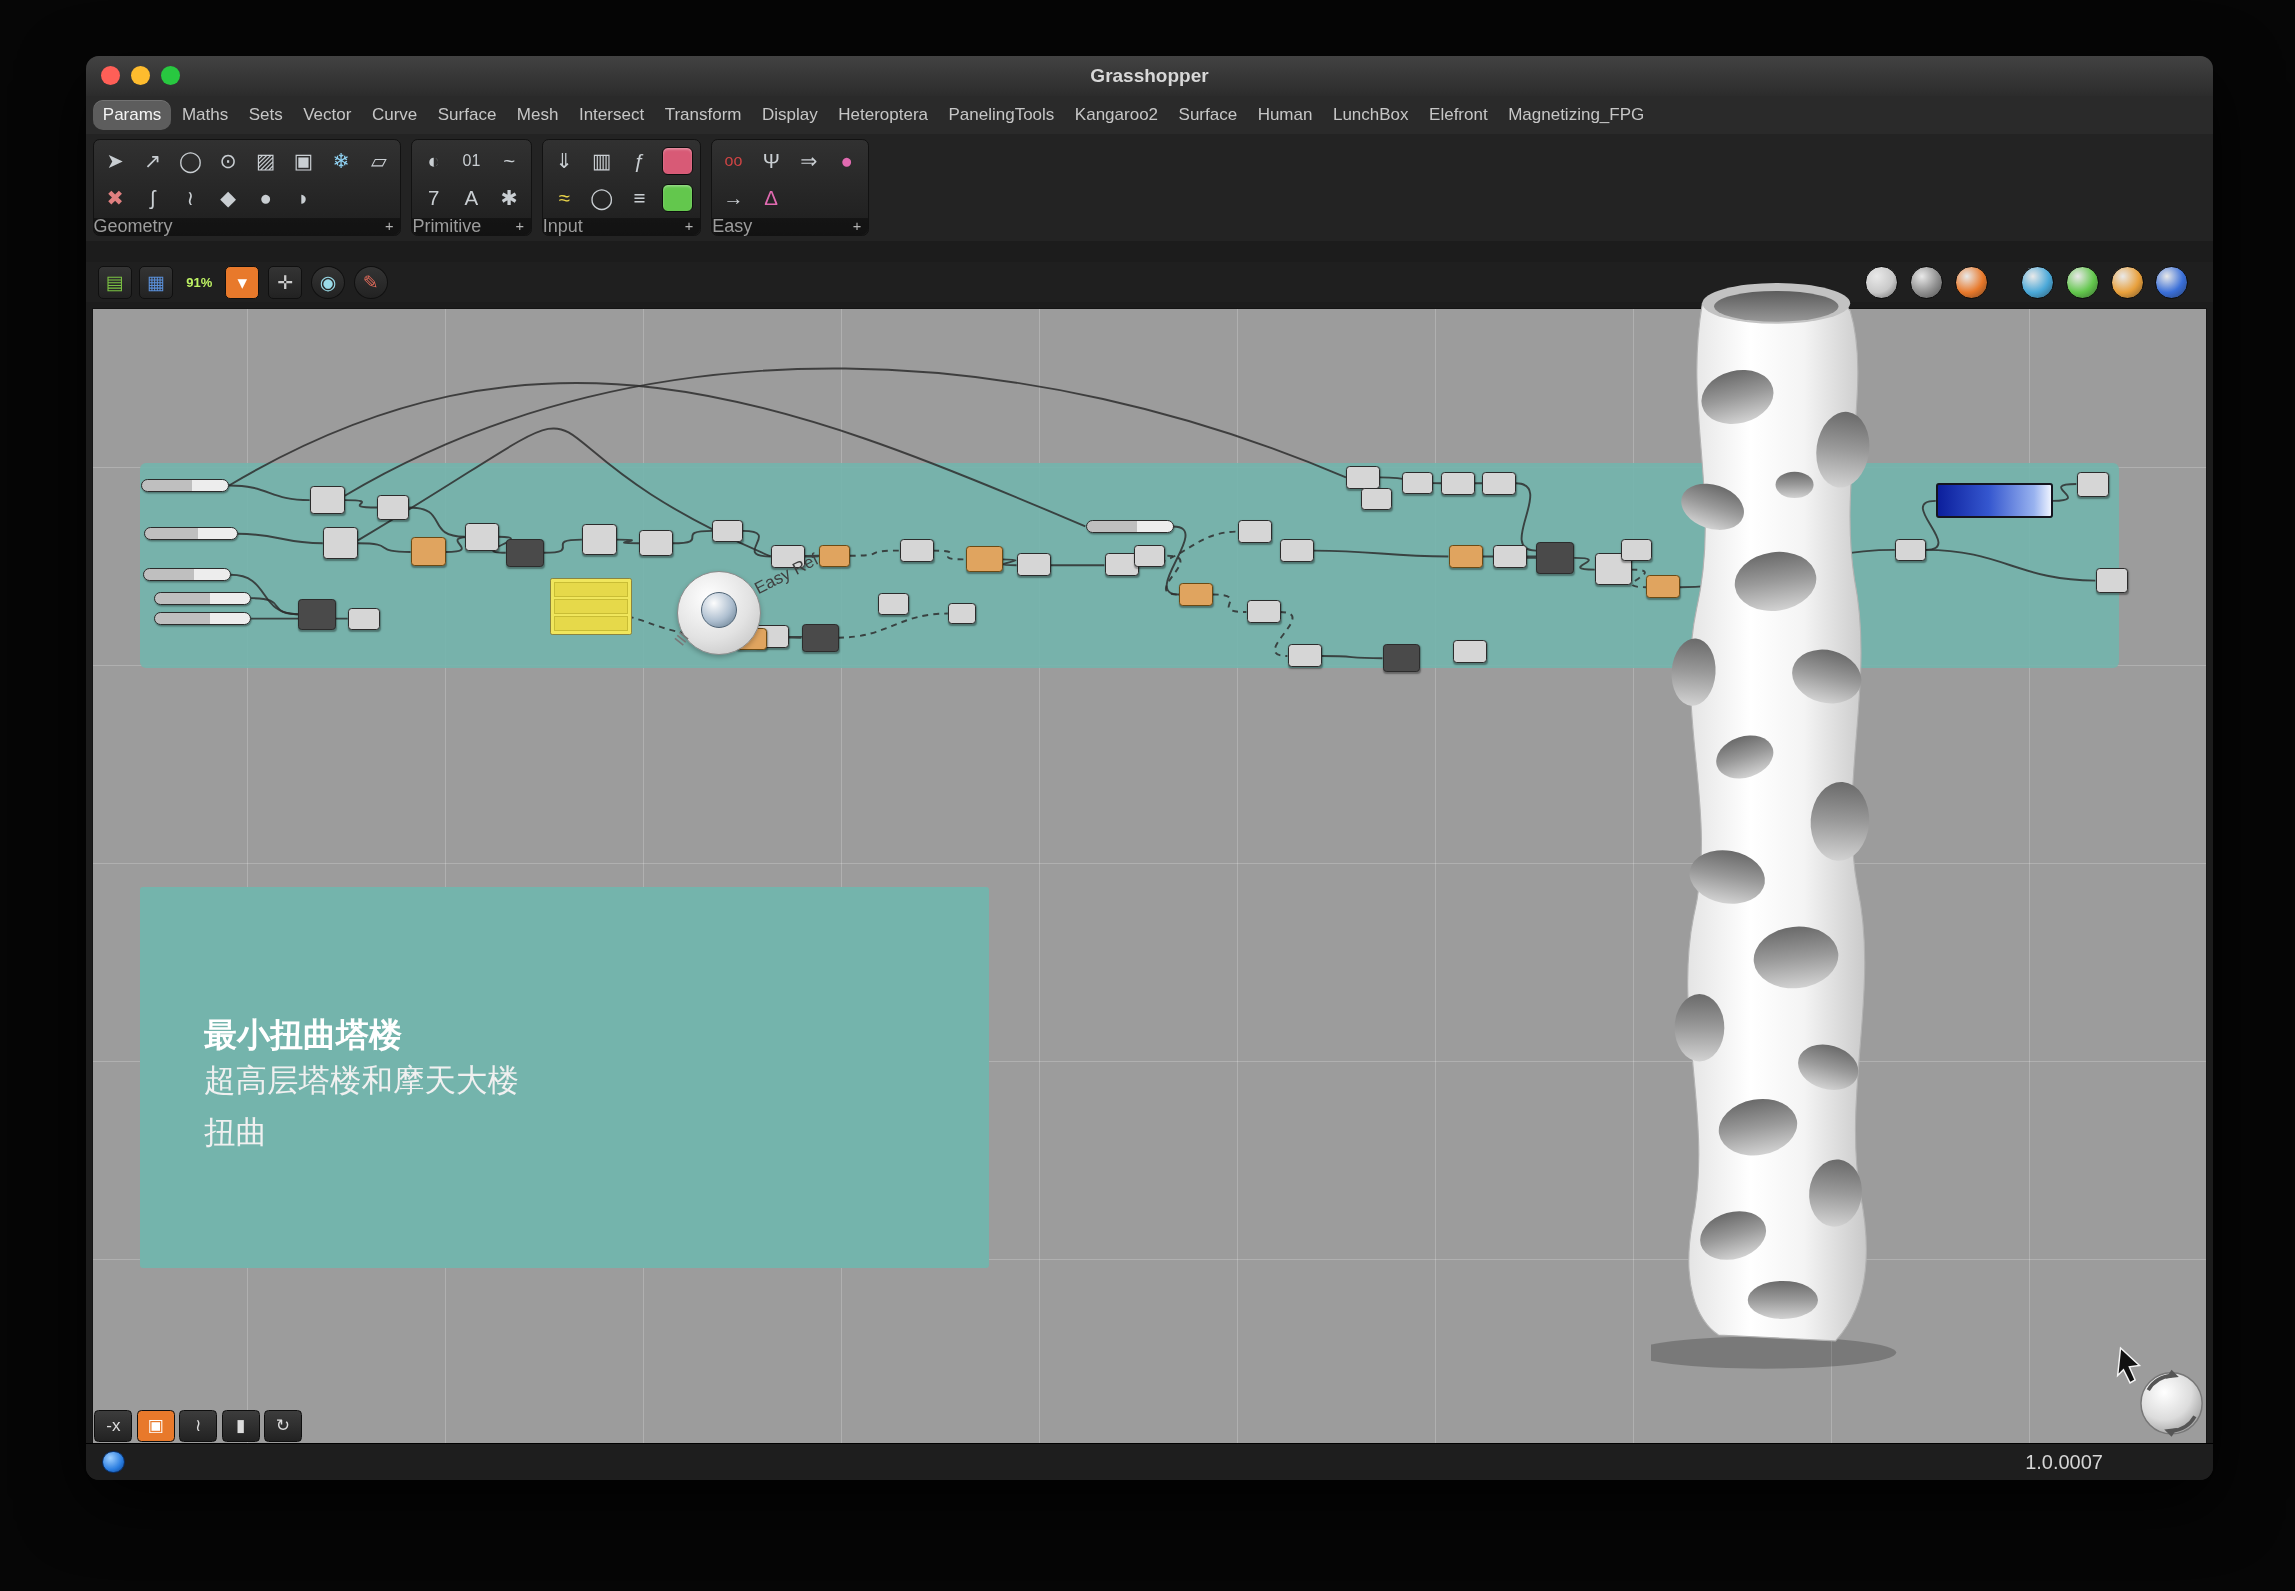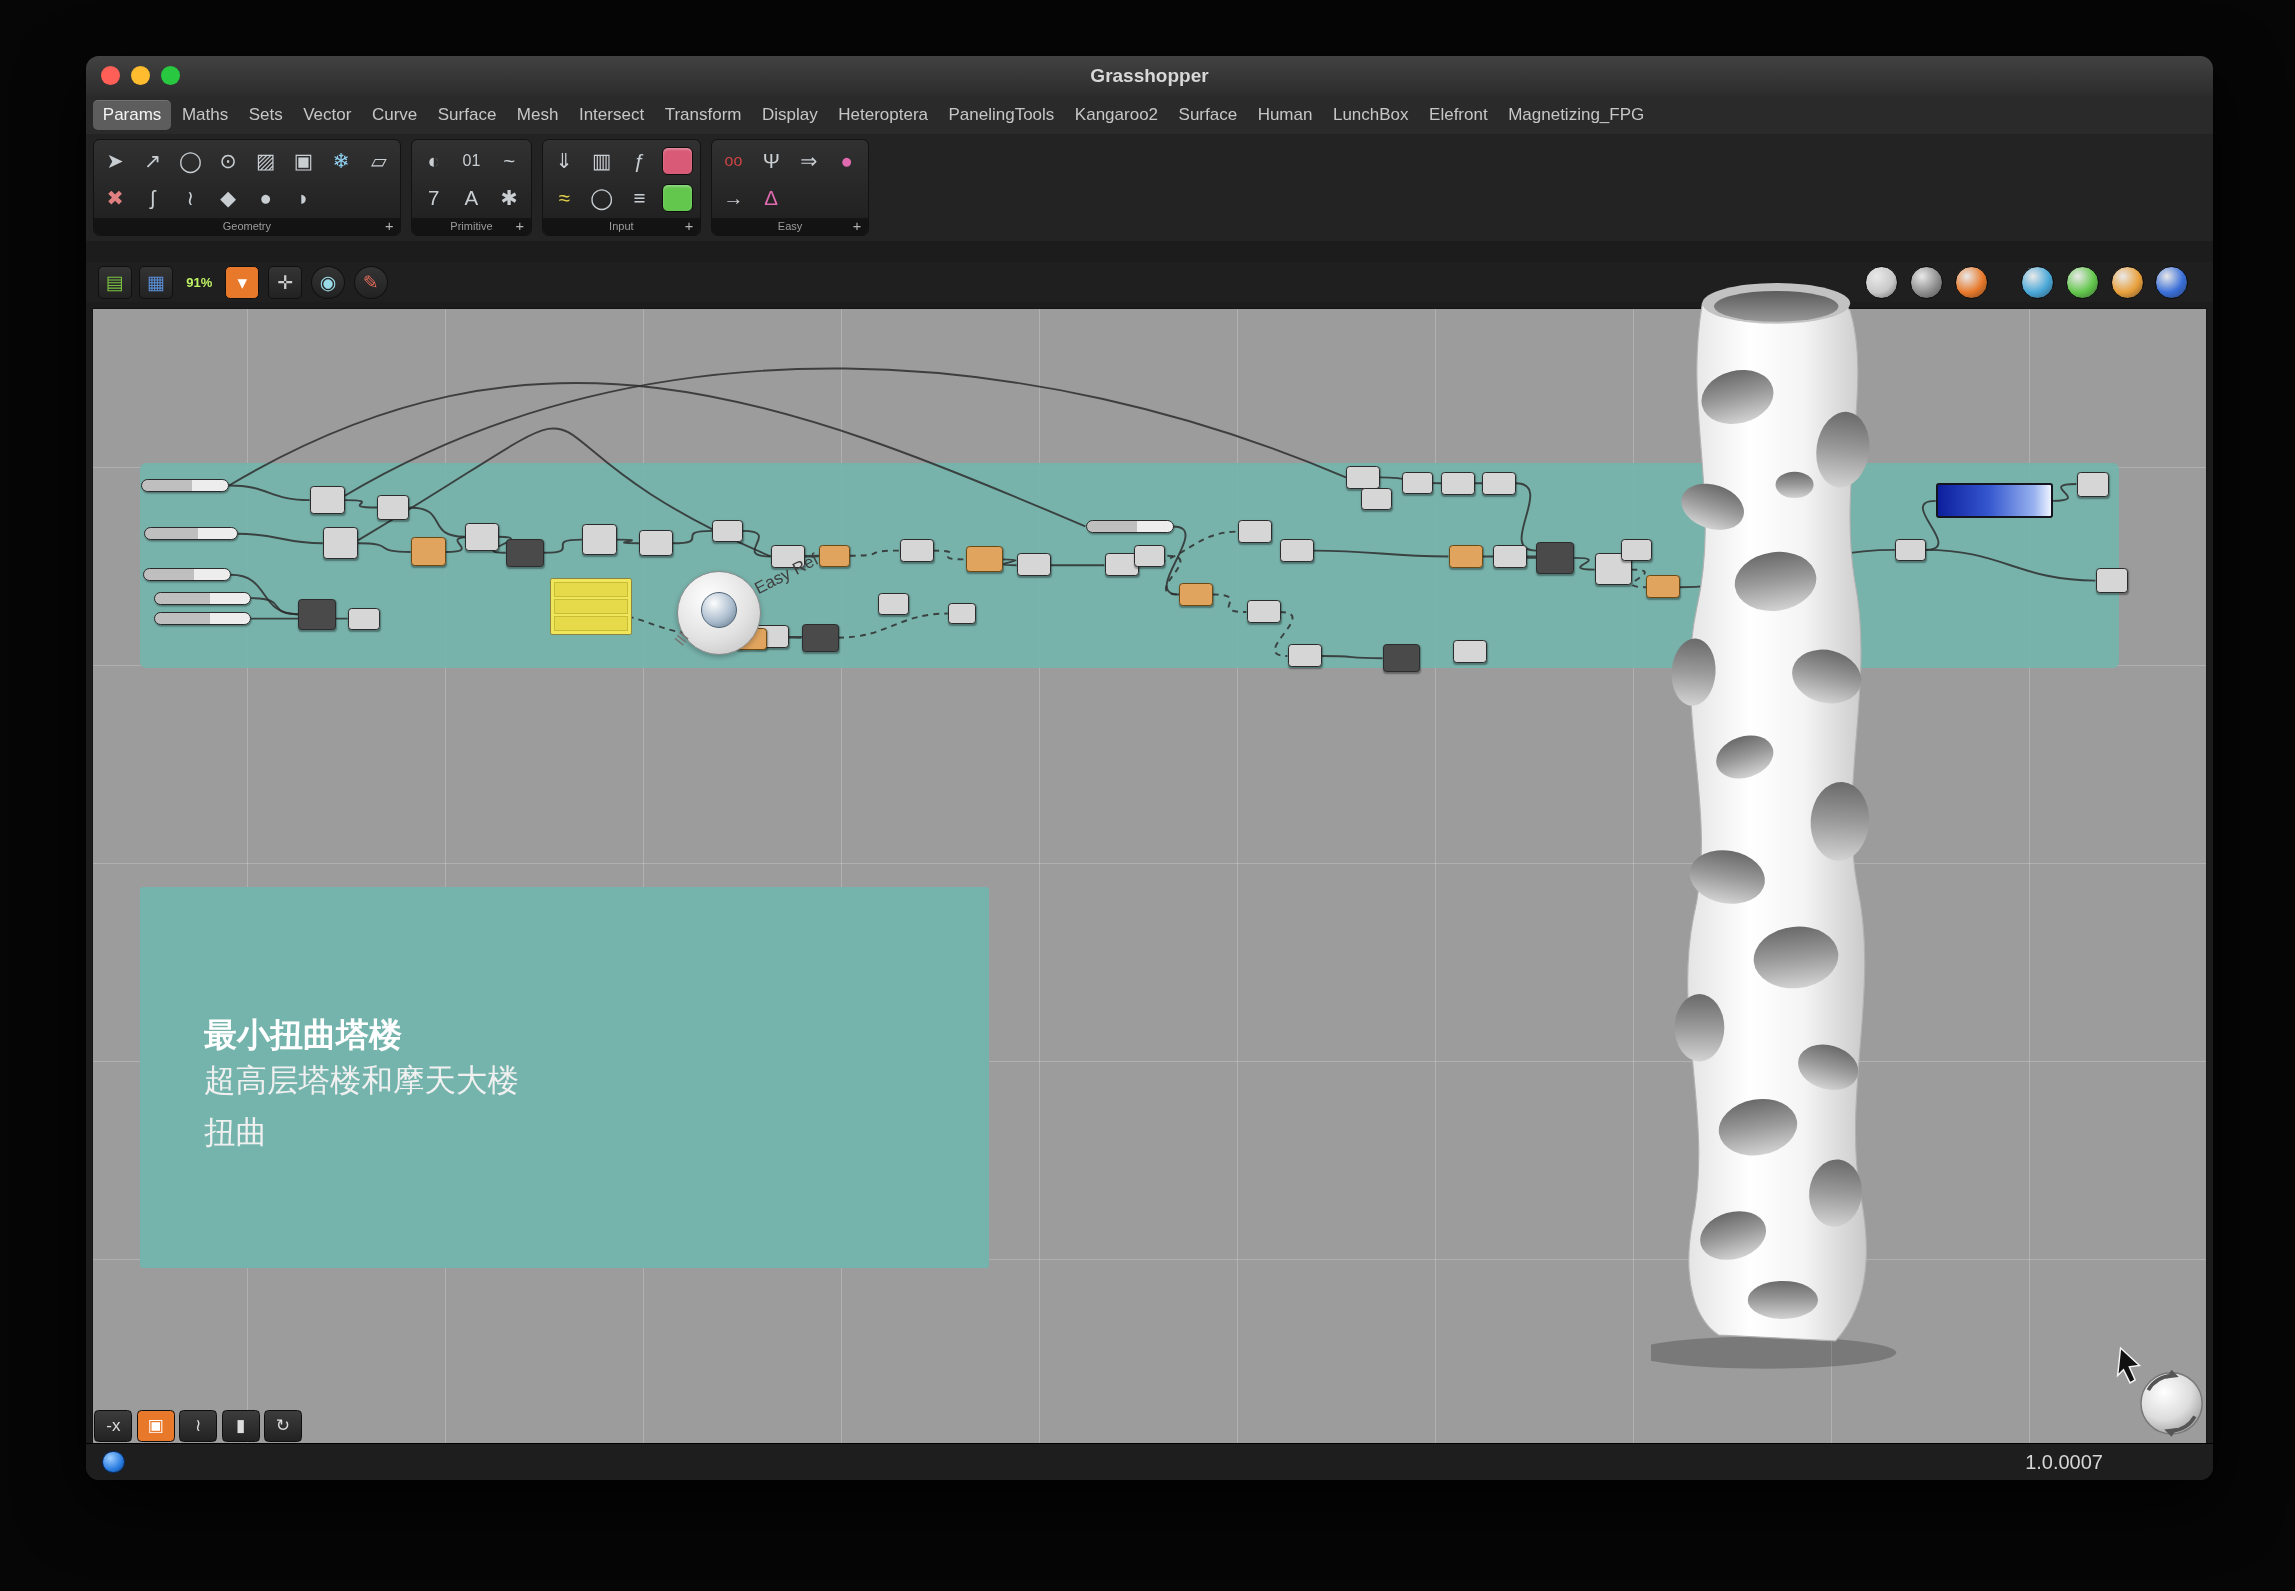--- a/index.html
+++ b/index.html
@@ -6,29 +6,29 @@
   body{width:2295px;height:1591px;background:#060606;font-family:"Liberation Sans",sans-serif;position:relative;overflow:hidden}
   .window{position:absolute;left:86px;top:56px;width:2127px;height:1424px;background:#1c1c1c;border-radius:13px;overflow:hidden;box-shadow:0 22px 66px rgba(0,0,0,.85)}
   
   .titlebar{position:absolute;left:0;top:0;right:0;height:40px;background:linear-gradient(#424242,#2c2c2c);border-bottom:0.7px solid #101010;z-index:20}
   .traffic{position:absolute;left:14.6px;top:10.2px;display:flex;gap:11px}
   .dot{width:19px;height:19px;border-radius:50%}
   .dot.red{background:#ff5f57}.dot.yellow{background:#febc2e}.dot.green{background:#28c840}
   .title{line-height:40px;text-align:center;color:#d8d8d8;font-weight:bold;font-size:19px}
   
   .menubar{position:absolute;left:0;top:40px;right:0;height:38px;background:#2a2a2a;border-bottom:0.7px solid #161616;display:flex;align-items:center;padding-left:7.3px;gap:1.5px;z-index:20}
-  .tab{color:#c6c6c6;font-size:17px;padding:5.1px 9.5px;border-radius:5px;white-space:nowrap}
+  .tab{color:#c6c6c6;font-size:17px;padding:5.1px 9.5px;border-radius:10px;white-space:nowrap}
   .tab.active{background:#5d5d5d;color:#f4f4f4;box-shadow:inset 0 0.7px 0 rgba(255,255,255,.18)}
   
   .toolbar{position:absolute;left:0;top:78px;right:0;height:107px;background:#232323;display:flex;gap:10.2px;padding:5.1px 6.6px;box-sizing:border-box;z-index:20}
   .tb-group{position:relative;background:linear-gradient(#313131,#1e1e1e);border:0.7px solid #121212;border-radius:6.6px;padding:2.2px 4.4px 19px 4.4px;box-sizing:border-box;height:97px}
   .tb-row{display:flex;gap:3.7px;height:37px;align-items:center}
   .tb-icon{width:34px;height:34px;font-size:20.5px;line-height:34px;text-align:center;color:#c9ced2;border-radius:5.9px;overflow:hidden}
   .tb-icon.tile{width:29px;height:26px;margin:3.7px 2.2px;border:0.7px solid #0e0e0e;box-shadow:inset 0 1.5px 2.2px rgba(255,255,255,.35)}
-  .tb-label{position:absolute;left:0;right:0;bottom:0;height:17.6px;background:rgba(0,0,0,.38);border-radius:0 0 6.6px 6.6px;color:#9c9c9c;font-size:11px;text-align:center;line-height:17.6px}
+  .tb-label{position:absolute;left:0;right:0;bottom:0;height:17.6px;background:rgba(0,0,0,.38);border-radius:0 0 6.6px 6.6px;color:#9c9c9c;font-size:18px;text-align:left;line-height:17.6px}
   .tb-plus{position:absolute;right:6.6px;bottom:0;color:#b5b5b5;font-size:14.6px;line-height:17.6px}
   
   .toolbar2{position:absolute;left:0;top:206px;right:0;height:40px;background:#1f1f1f;display:flex;align-items:center;padding:0 11.7px;gap:7.3px;z-index:20}
   .t2-btn{width:32px;height:31px;border-radius:5.1px;font-size:19px;line-height:31px;text-align:center;color:#ccc;background:linear-gradient(#343434,#222);border:0.7px solid #101010}
   .zoom-label{color:#bef264;font-size:13px;font-weight:bold;margin:0 5.9px}
   .t2-right{margin-left:auto;display:flex;gap:11.7px;align-items:center;padding-right:13px}
   .orb{width:31px;height:31px;border-radius:50%;border:0.7px solid #0d0d0d}
   .orb.gap-left{margin-left:22px}
   
   .canvas{position:absolute;left:5.9px;top:252px;width:2115px;height:1136px;background-color:#9c9c9c;border:0.7px solid #141414;box-sizing:border-box;overflow:hidden;z-index:10;

